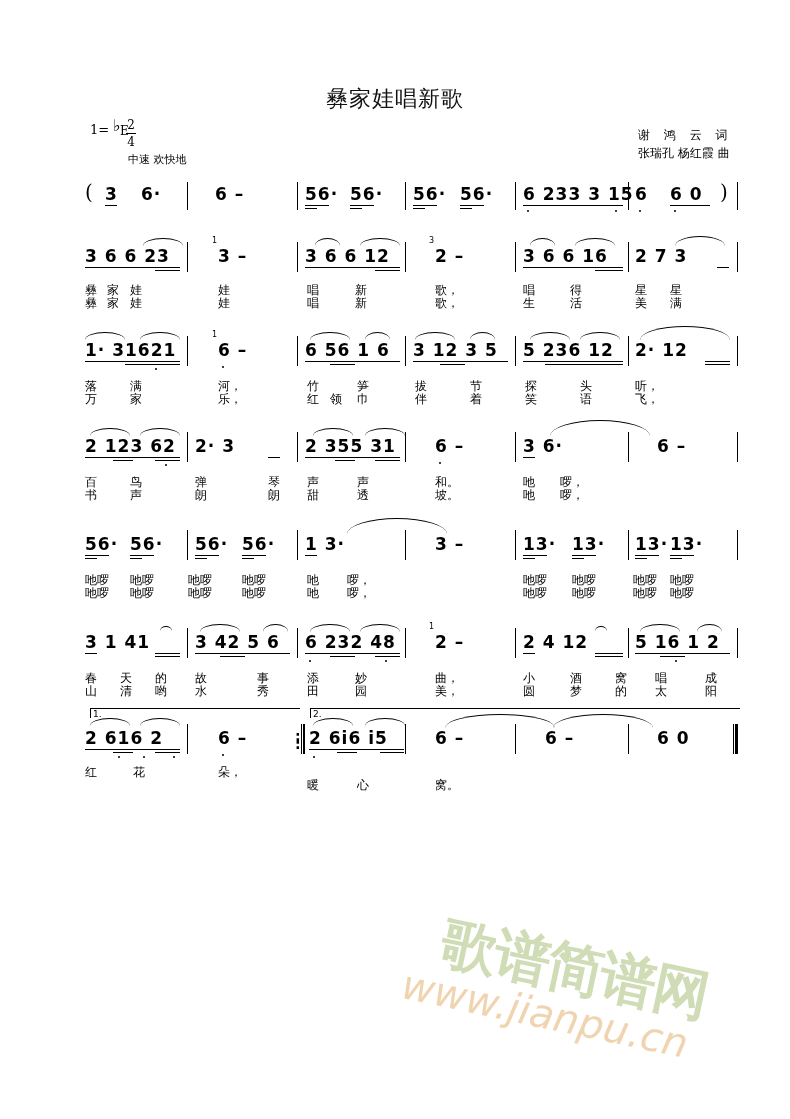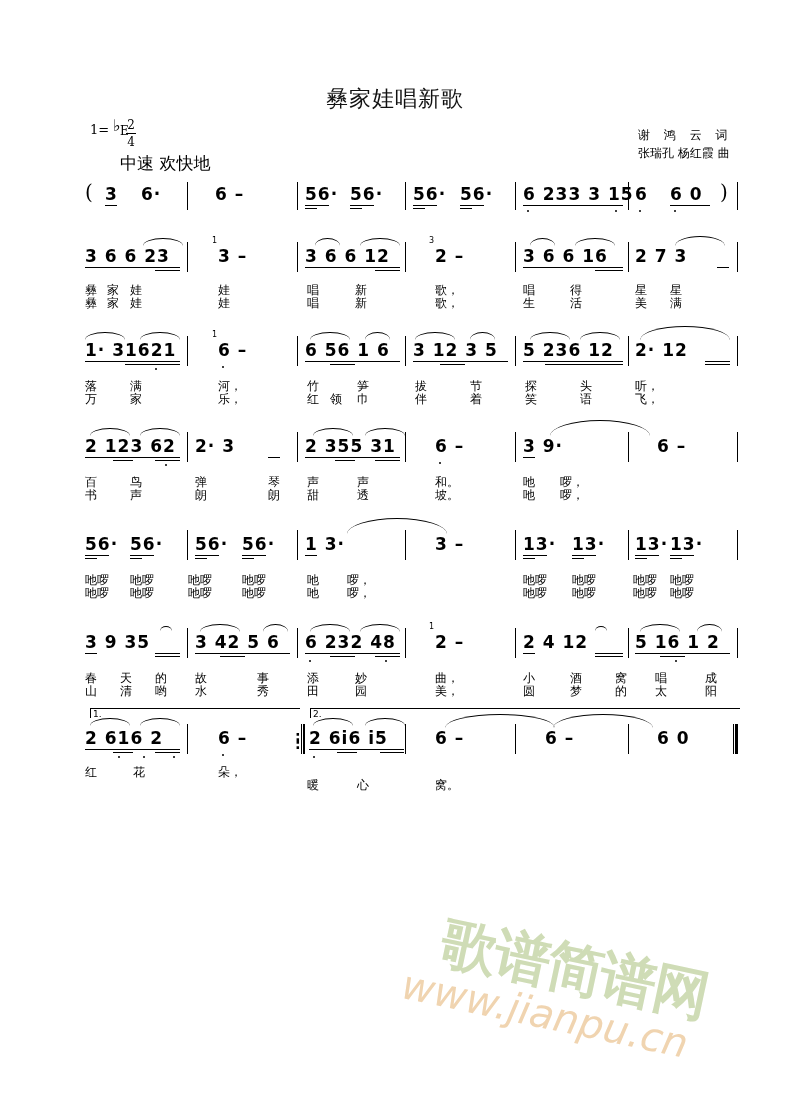--- a/index.html
+++ b/index.html
@@ -7,21 +7,21 @@
   body { position: relative; font-family: "DejaVu Sans", sans-serif; color: #000; }
 
   .title { position: absolute; left: 0; width: 790px; top: 84px; text-align: center;
     font-family: "DejaVu Serif", serif; font-size: 22px; letter-spacing: 1px; color: #111; }
 
   .key { position: absolute; left: 90px; top: 122px; font-family: "DejaVu Serif", serif; font-size: 13px; }
   .key .flat { position: absolute; left: 23px; top: -6px; font-size: 16px; }
   .key .note { position: absolute; left: 30px; top: 2px; font-size: 12px; }
   .timesig { position: absolute; left: 126px; top: 118px; font-family: "DejaVu Serif", serif; font-size: 12px; text-align: center; width: 10px; line-height: 14px; }
   .timesig .line { display:block; border-top: 1px solid #000; margin: 1px 0; }
-  .tempo { position: absolute; left: 120px; top: 152px; font-size: 17px; }
+  .tempo { position: absolute; left: 128px; top: 152px; font-size: 11px; }
   .credits { position: absolute; left: 638px; top: 126px; font-size: 12px; line-height: 18px; }
   .credits .lyr { letter-spacing: 5px; }
 
   .row { position: absolute; left: 85px; width: 655px; }
   .bar { position: absolute; width: 1px; background: #000; }
   .bar.dbl { width: 4px; border-left: 1px solid #000; border-right: 2px solid #000; background: transparent; }
   .bar.end { width: 5px; border-left: 1px solid #000; border-right: 3px solid #000; background: transparent; }
   .n { position: absolute; font-family: "DejaVu Sans", sans-serif; font-weight: bold; font-size: 17px; line-height: 20px; letter-spacing: 1px; }
   .ul1 { position: absolute; height: 1px; background: #000; }
   .dot { position: absolute; width: 2px; height: 2px; background: #000; border-radius: 1px; }
@@ -229,21 +229,21 @@
   <div class="slur" style="left:280px;top:-4px;width:40px;"></div>
   <span class="n" style="left:220px;top:4px;">2 355 31</span>
   <div class="ul1" style="left:220px;top:25px;width:95px;"></div>
   <div class="ul1" style="left:250px;top:28px;width:20px;"></div>
   <div class="ul1" style="left:290px;top:28px;width:25px;"></div>
   <div class="bar" style="left:320px;top:0;height:30px;"></div>
   <span class="n" style="left:350px;top:4px;">6 –</span>
   <div class="dot" style="left:354px;top:30px;"></div>
   <div class="bar" style="left:430px;top:0;height:30px;"></div>
   <div class="slur" style="left:465px;top:-12px;width:100px;height:16px;"></div>
-  <span class="n" style="left:438px;top:4px;">3 9·</span>
+  <span class="n" style="left:438px;top:4px;">3 6·</span>
   <div class="ul1" style="left:438px;top:25px;width:12px;"></div>
   <div class="bar" style="left:543px;top:0;height:30px;"></div>
   <span class="n" style="left:572px;top:4px;">6 –</span>
   <div class="bar" style="left:652px;top:0;height:30px;"></div>
 
   <div>
     <span class="lyric" style="left:0;top:44px;">百</span>
     <span class="lyric" style="left:45px;top:44px;">鸟</span>
     <span class="lyric" style="left:110px;top:44px;">弹</span>
     <span class="lyric" style="left:183px;top:44px;">琴</span>
@@ -323,21 +323,21 @@
     <span class="lyric" style="left:262px;top:57px;">啰，</span>
     <span class="lyric" style="left:438px;top:57px;">吔啰</span>
     <span class="lyric" style="left:487px;top:57px;">吔啰</span>
     <span class="lyric" style="left:548px;top:57px;">吔啰</span>
     <span class="lyric" style="left:585px;top:57px;">吔啰</span>
   </div>
 </div>
 
 <div class="row" style="top:628px;height:72px;">
   <div class="slur" style="left:75px;top:-2px;width:12px;height:5px;"></div>
-  <span class="n" style="left:0;top:4px;">3 9 35</span>
+  <span class="n" style="left:0;top:4px;">3 1 41</span>
   <div class="ul1" style="left:0;top:25px;width:12px;"></div>
   <div class="ul1" style="left:70px;top:25px;width:25px;"></div>
   <div class="ul1" style="left:70px;top:28px;width:25px;"></div>
   <div class="bar" style="left:102px;top:0;height:30px;"></div>
   <div class="slur" style="left:115px;top:-4px;width:40px;"></div>
   <div class="slur" style="left:178px;top:-4px;width:25px;"></div>
   <span class="n" style="left:110px;top:4px;">3 42 5 6</span>
   <div class="ul1" style="left:110px;top:25px;width:95px;"></div>
   <div class="ul1" style="left:135px;top:28px;width:25px;"></div>
   <div class="bar" style="left:212px;top:0;height:30px;"></div>

